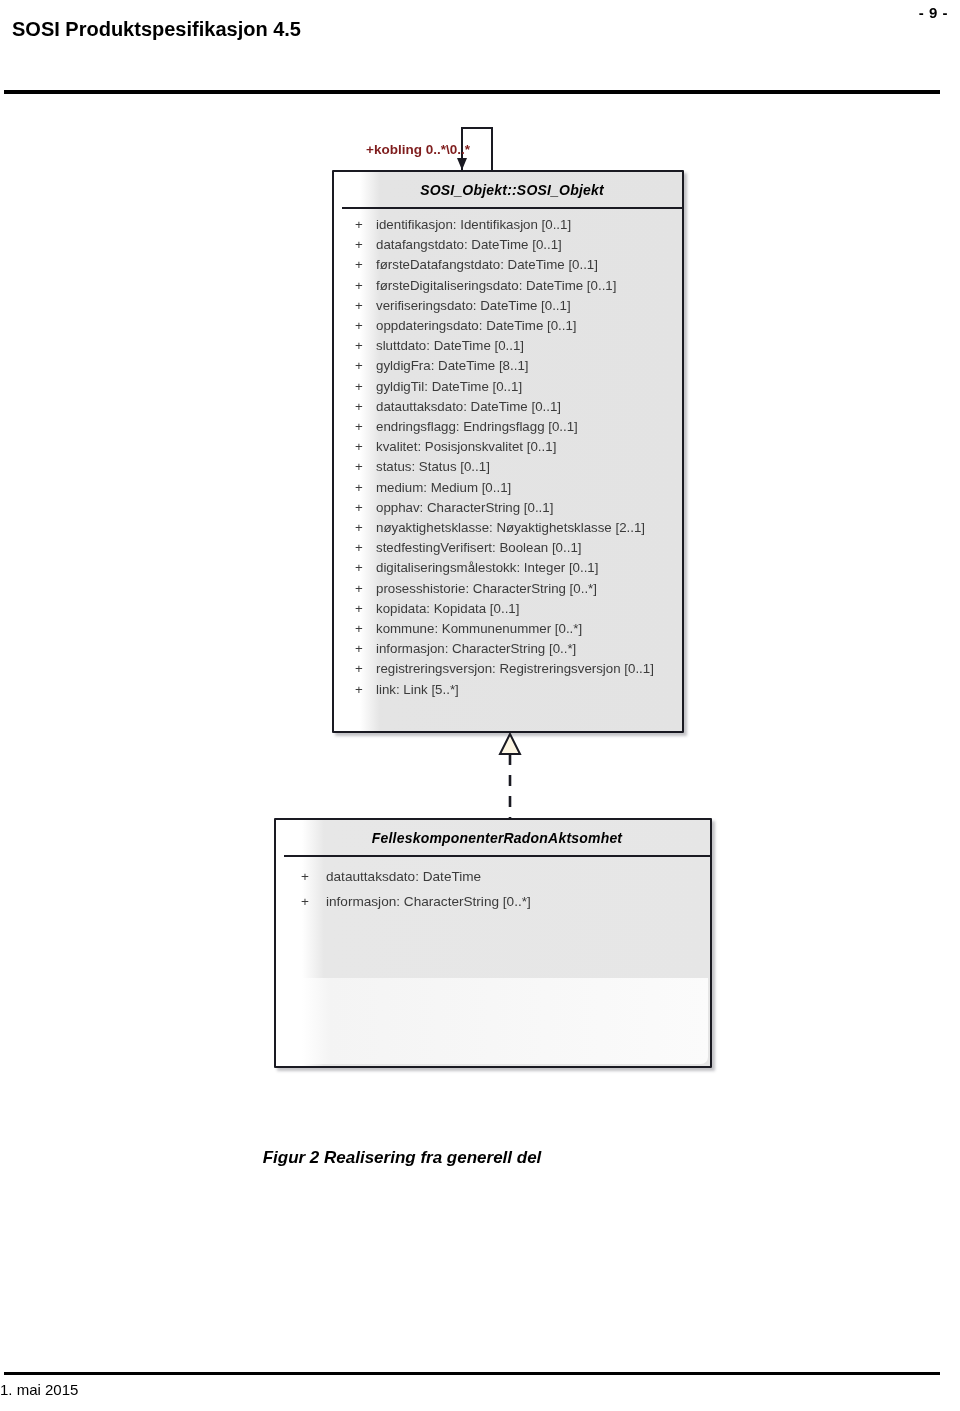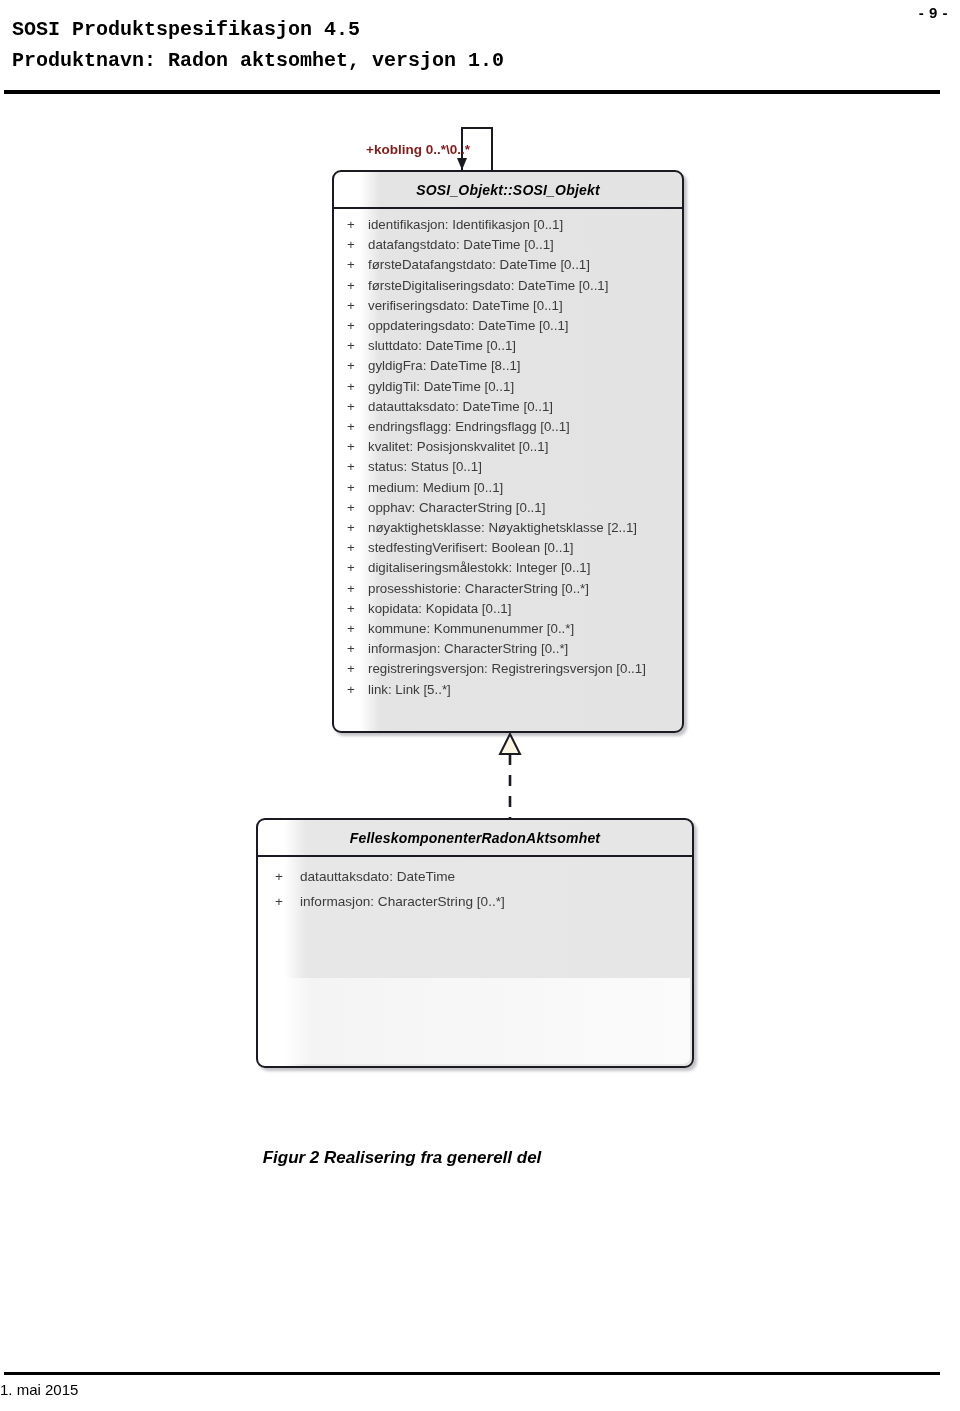--- a/index.html
+++ b/index.html
@@ -23,21 +23,20 @@
     font-size: 15px;
     font-weight: bold;
     color: #000;
     letter-spacing: 0.5px;
   }
   #doc-header {
     position: absolute;
     left: 12px;
     top: 14px;
     width: 700px;
-    font-family: Liberation Mono, monospace;
   }
   #doc-header .hline {
     font-size: 20px;
     font-weight: bold;
     color: #000;
     line-height: 31px;
     white-space: nowrap;
   }
   #header-rule {
     position: absolute;
@@ -55,25 +54,26 @@
     top: 120px;
     width: 960px;
     height: 940px;
   }
 
   
   .uml-class {
     position: absolute;
     box-sizing: border-box;
     border: 2px solid #1a1a22;
-    border-radius: 9px;
+    border-radius: 1px;
     background: linear-gradient(to right,
                  #ffffff 0px, #ffffff 26px,
                  #e4e4e4 46px, #e3e3e3 100%);
     box-shadow: 3px 3px 3px rgba(40,40,55,0.28);
+    padding-left: 8px;
   }
   .uml-title {
     box-sizing: border-box;
     height: 37px;
     line-height: 37px;
     text-align: center;
     font-size: 14px;
     font-weight: bold;
     font-style: italic;
     color: #000;
@@ -102,21 +102,21 @@
 
   
   #class-sosi-objekt {
     left: 332px;
     top: 50px;
     width: 352px;
     height: 563px;
   }
   
   #class-felles {
-    left: 256px;
+    left: 274px;
     top: 698px;
     width: 438px;
     height: 250px;
     background: linear-gradient(to right,
                  #ffffff 0px, #ffffff 26px,
                  #e7e7e7 48px, #e6e6e6 100%);
   }
   #class-felles .uml-attrs {
     padding-top: 7px;
   }
@@ -201,21 +201,20 @@
     color: #000;
   }
 </style>
 </head>
 <body>
 
 <div id="page-number">- 9 -</div>
 
 <div id="doc-header">
   <div class="hline">SOSI Produktspesifikasjon 4.5</div>
-  <div class="hline">Produktnavn: Radon aktsomhet, versjon 1.0</div>
 </div>
 <div id="header-rule"></div>
 
 <div id="figure">
 
   <svg id="self-assoc" viewBox="0 0 70 56" width="70" height="56">
     <path d="M 22 56 L 22 8 L 52 8 L 52 56" fill="none" stroke="#1a1a22" stroke-width="2"></path>
     <path d="M 22 50 L 17 38 L 27 38 Z" fill="#1a1a22"></path>
   </svg>
   <div id="assoc-label">+kobling 0..*\0..*</div>

